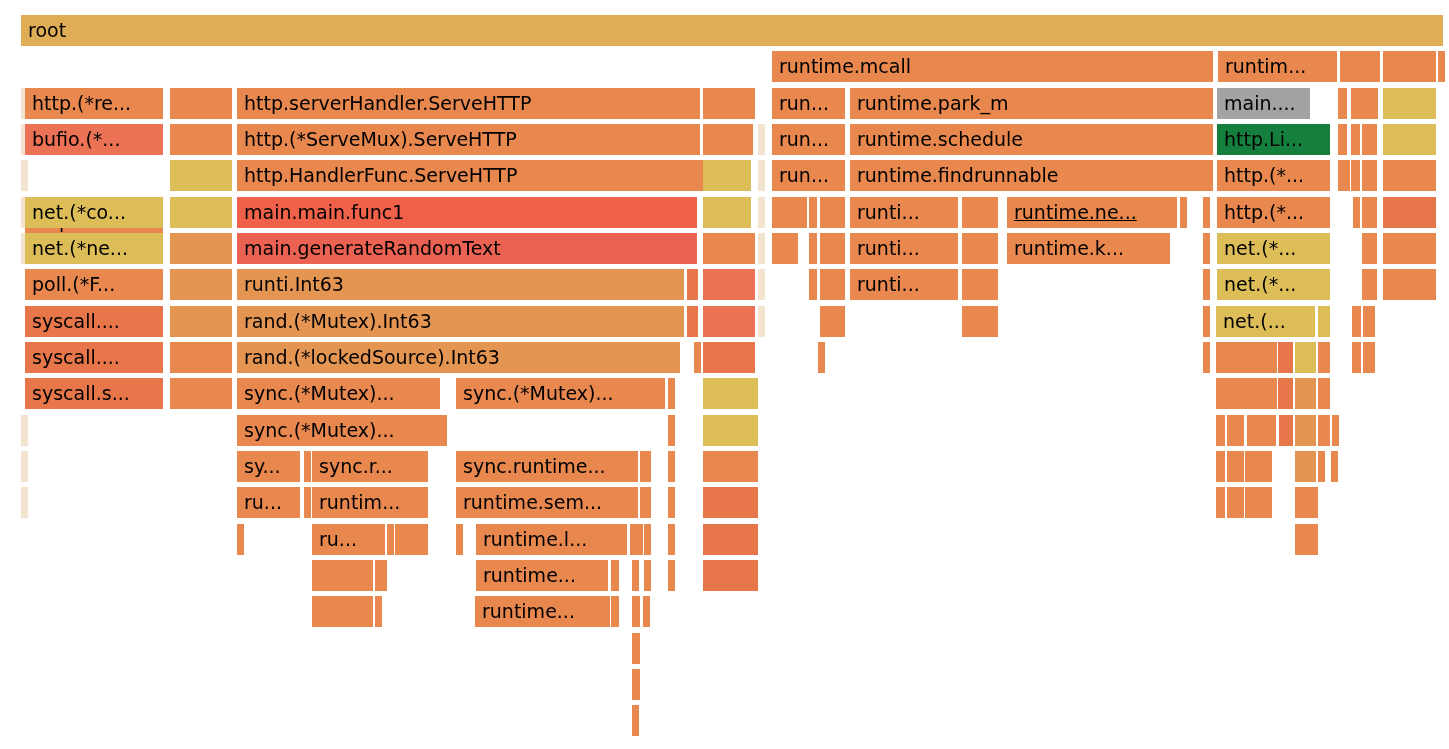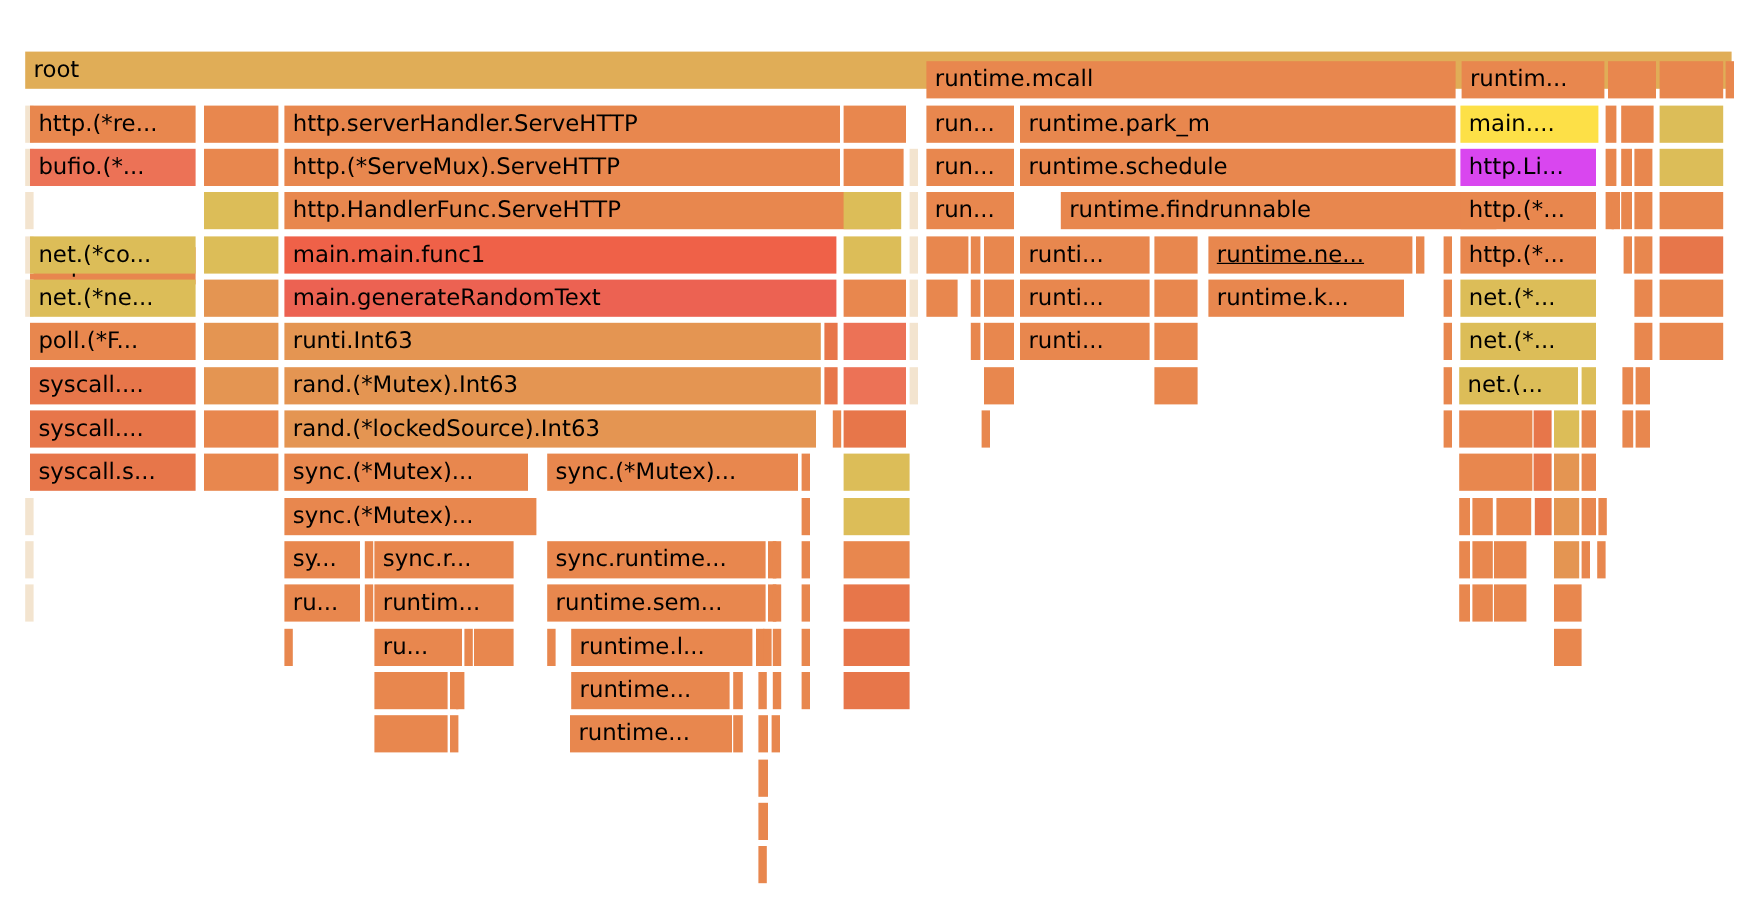--- a/index.html
+++ b/index.html
@@ -21,58 +21,58 @@
     box-sizing: border-box;
     white-space: nowrap;
     overflow: hidden;
     cursor: pointer;
   }
 </style>
 </head>
 <body>
 
 <div id="stage">
-    <div class="frame" style="left: 21px; top: 15px; width: 1422px; height: 31px; background: rgb(224, 173, 87); margin-top: 28px;">root</div>
+    <div class="frame" style="left: 21px; top: 15px; width: 1422px; height: 31px; background: rgb(224, 173, 87);">root</div>
     <div class="frame" style="left: 772px; top: 51.3px; width: 441px; height: 31px; background: rgb(232, 135, 78);">runtime.mcall</div>
     <div class="frame" style="left: 1218px; top: 51.3px; width: 119px; height: 31px; background: rgb(232, 135, 78);">runtim...</div>
     <div class="frame" style="left: 1340px; top: 51.3px; width: 40px; height: 31px; background: rgb(232, 135, 78);"></div>
     <div class="frame" style="left: 1383px; top: 51.3px; width: 53px; height: 31px; background: rgb(232, 135, 78);"></div>
     <div class="frame" style="left: 1438px; top: 51.3px; width: 4px; height: 31px; background: rgb(232, 135, 78);"></div>
     <div class="frame" style="left: 21px; top: 87.7px; width: 3px; height: 31px; background: rgb(243, 228, 207);"></div>
     <div class="frame" style="left: 25px; top: 87.7px; width: 138px; height: 31px; background: rgb(232, 135, 78);">http.(*re...</div>
     <div class="frame" style="left: 170px; top: 87.7px; width: 62px; height: 31px; background: rgb(232, 135, 78);"></div>
     <div class="frame" style="left: 237px; top: 87.7px; width: 463px; height: 31px; background: rgb(232, 135, 78);">http.serverHandler.ServeHTTP</div>
     <div class="frame" style="left: 703px; top: 87.7px; width: 52px; height: 31px; background: rgb(232, 135, 78);"></div>
     <div class="frame" style="left: 772px; top: 87.7px; width: 73px; height: 31px; background: rgb(232, 135, 78);">run...</div>
     <div class="frame" style="left: 850px; top: 87.7px; width: 363px; height: 31px; background: rgb(232, 135, 78);">runtime.park_m</div>
-    <div class="frame" style="left: 1217px; top: 87.7px; width: 115px; height: 31px; background: #fde047;">main....</div>
+    <div class="frame" style="left: 1217px; top: 87.7px; width: 93px; height: 31px; background: #a3a3a3;">main....</div>
     <div class="frame" style="left: 1338px; top: 87.7px; width: 9px; height: 31px; background: rgb(232, 135, 78);"></div>
     <div class="frame" style="left: 1351px; top: 87.7px; width: 27px; height: 31px; background: rgb(232, 135, 78);"></div>
     <div class="frame" style="left: 1383px; top: 87.7px; width: 53px; height: 31px; background: rgb(220, 189, 88);"></div>
     <div class="frame" style="left: 21px; top: 124px; width: 3px; height: 31px; background: rgb(243, 228, 207);"></div>
     <div class="frame" style="left: 25px; top: 124px; width: 138px; height: 31px; background: rgb(236, 114, 86);">bufio.(*...</div>
     <div class="frame" style="left: 170px; top: 124px; width: 62px; height: 31px; background: rgb(232, 135, 78);"></div>
     <div class="frame" style="left: 237px; top: 124px; width: 463px; height: 31px; background: rgb(232, 135, 78);">http.(*ServeMux).ServeHTTP</div>
     <div class="frame" style="left: 703px; top: 124px; width: 50px; height: 31px; background: rgb(232, 135, 78);"></div>
     <div class="frame" style="left: 758px; top: 124px; width: 4px; height: 31px; background: rgb(243, 228, 207);"></div>
     <div class="frame" style="left: 772px; top: 124px; width: 73px; height: 31px; background: rgb(232, 135, 78);">run...</div>
     <div class="frame" style="left: 850px; top: 124px; width: 363px; height: 31px; background: rgb(232, 135, 78);">runtime.schedule</div>
-    <div class="frame" style="left: 1217px; top: 124px; width: 113px; height: 31px; background: #d946ef;">http.Li...</div>
+    <div class="frame" style="left: 1217px; top: 124px; width: 113px; height: 31px; background: #15803d;">http.Li...</div>
     <div class="frame" style="left: 1338px; top: 124px; width: 9px; height: 31px; background: rgb(232, 135, 78);"></div>
     <div class="frame" style="left: 1351px; top: 124px; width: 9px; height: 31px; background: rgb(232, 135, 78);"></div>
     <div class="frame" style="left: 1362px; top: 124px; width: 15px; height: 31px; background: rgb(232, 135, 78);"></div>
     <div class="frame" style="left: 1383px; top: 124px; width: 53px; height: 31px; background: rgb(220, 189, 88);"></div>
     <div class="frame" style="left: 21px; top: 160.3px; width: 3px; height: 31px; background: rgb(243, 228, 207);"></div>
     <div class="frame" style="left: 25px; top: 160.3px; width: 138px; height: 31px; background: rgb(232, 135, 78); margin-top: 46px;">http.che...</div>
     <div class="frame" style="left: 170px; top: 160.3px; width: 62px; height: 31px; background: rgb(220, 189, 88);"></div>
     <div class="frame" style="left: 237px; top: 160.3px; width: 505px; height: 31px; background: rgb(232, 135, 78);">http.HandlerFunc.ServeHTTP</div>
     <div class="frame" style="left: 703px; top: 160.3px; width: 48px; height: 31px; background: rgb(220, 189, 88);"></div>
     <div class="frame" style="left: 758px; top: 160.3px; width: 4px; height: 31px; background: rgb(243, 228, 207);"></div>
     <div class="frame" style="left: 772px; top: 160.3px; width: 73px; height: 31px; background: rgb(232, 135, 78);">run...</div>
-    <div class="frame" style="left: 884px; top: 160.3px; width: 363px; height: 31px; background: rgb(232, 135, 78);">runtime.findrunnable</div>
+    <div class="frame" style="left: 850px; top: 160.3px; width: 363px; height: 31px; background: rgb(232, 135, 78);">runtime.findrunnable</div>
     <div class="frame" style="left: 1217px; top: 160.3px; width: 113px; height: 31px; background: rgb(232, 135, 78);">http.(*...</div>
     <div class="frame" style="left: 1338px; top: 160.3px; width: 3px; height: 31px; background: rgb(232, 135, 78);"></div>
     <div class="frame" style="left: 1343px; top: 160.3px; width: 4px; height: 31px; background: rgb(232, 135, 78);"></div>
     <div class="frame" style="left: 1351px; top: 160.3px; width: 9px; height: 31px; background: rgb(232, 135, 78);"></div>
     <div class="frame" style="left: 1362px; top: 160.3px; width: 15px; height: 31px; background: rgb(232, 135, 78);"></div>
     <div class="frame" style="left: 1383px; top: 160.3px; width: 53px; height: 31px; background: rgb(232, 135, 78);"></div>
     <div class="frame" style="left: 21px; top: 196.6px; width: 3px; height: 31px; background: rgb(243, 228, 207);"></div>
     <div class="frame" style="left: 25px; top: 196.6px; width: 138px; height: 31px; background: rgb(220, 189, 88);">net.(*co...</div>
     <div class="frame" style="left: 170px; top: 196.6px; width: 62px; height: 31px; background: rgb(220, 189, 88);"></div>
     <div class="frame" style="left: 237px; top: 196.6px; width: 460px; height: 31px; background: rgb(239, 97, 72);">main.main.func1</div>

